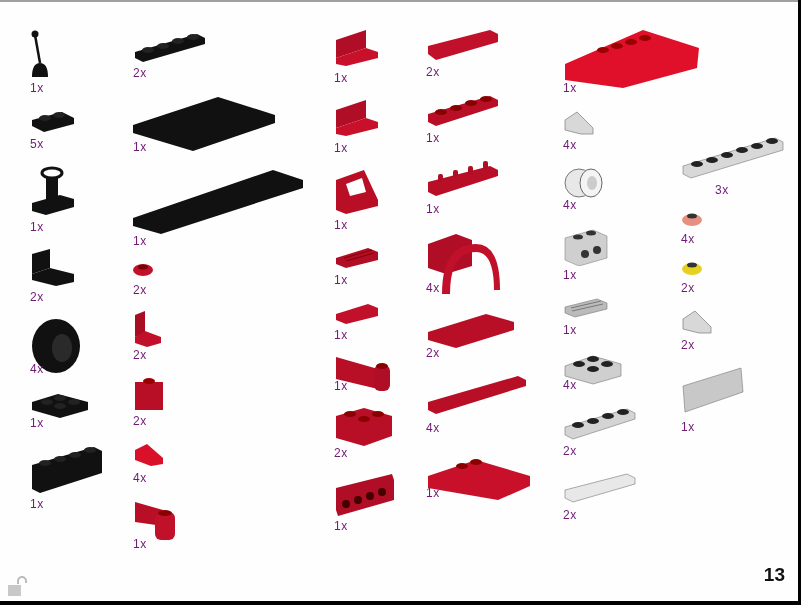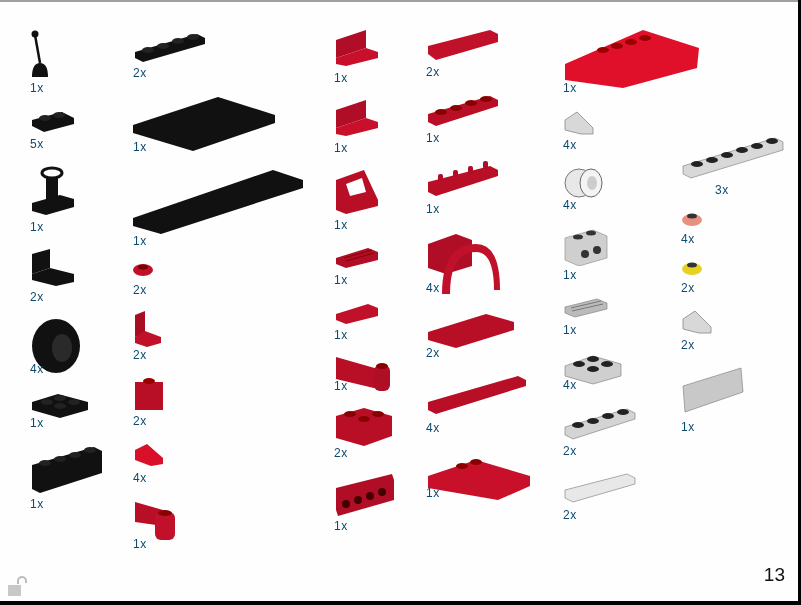--- a/index.html
+++ b/index.html
@@ -1,22 +1,22 @@
 <!DOCTYPE html>
 <html><head>
 <meta charset="utf-8">
 <style>
   html, body { margin:0; padding:0; }
   body { width:801px; height:605px; position:relative; background:#fefefe; overflow:hidden; font-family:"Liberation Sans", sans-serif; }
   .topline { position:absolute; left:0; top:0; width:801px; height:2px; background:#a0a0a0; }
   .rightline { position:absolute; right:0; top:0; width:3px; height:605px; background:#000; }
   .bottomline { position:absolute; left:0; bottom:0; width:801px; height:4px; background:#000; }
   .part { position:absolute; }
-  .qty { position:absolute; font-size:12px; color:#0c4a6e; letter-spacing:0.5px; }
-  .pagenum { position:absolute; right:16px; top:564px; font-size:19px; color:#111; }
+  .qty { position:absolute; font-size:12px; color:#701a75; letter-spacing:0.5px; }
+  .pagenum { position:absolute; right:16px; top:564px; font-size:19px; color:#111;font-weight:bold; }
   .lock { position:absolute; left:6px; top:576px; width:22px; height:22px; }
 </style>
 </head>
 <body>
 
 <div class="topline"></div>
 <div class="rightline"></div>
 <div class="bottomline"></div>
 
 <svg class="part" style="left:28px;top:30px" width="22" height="50">

